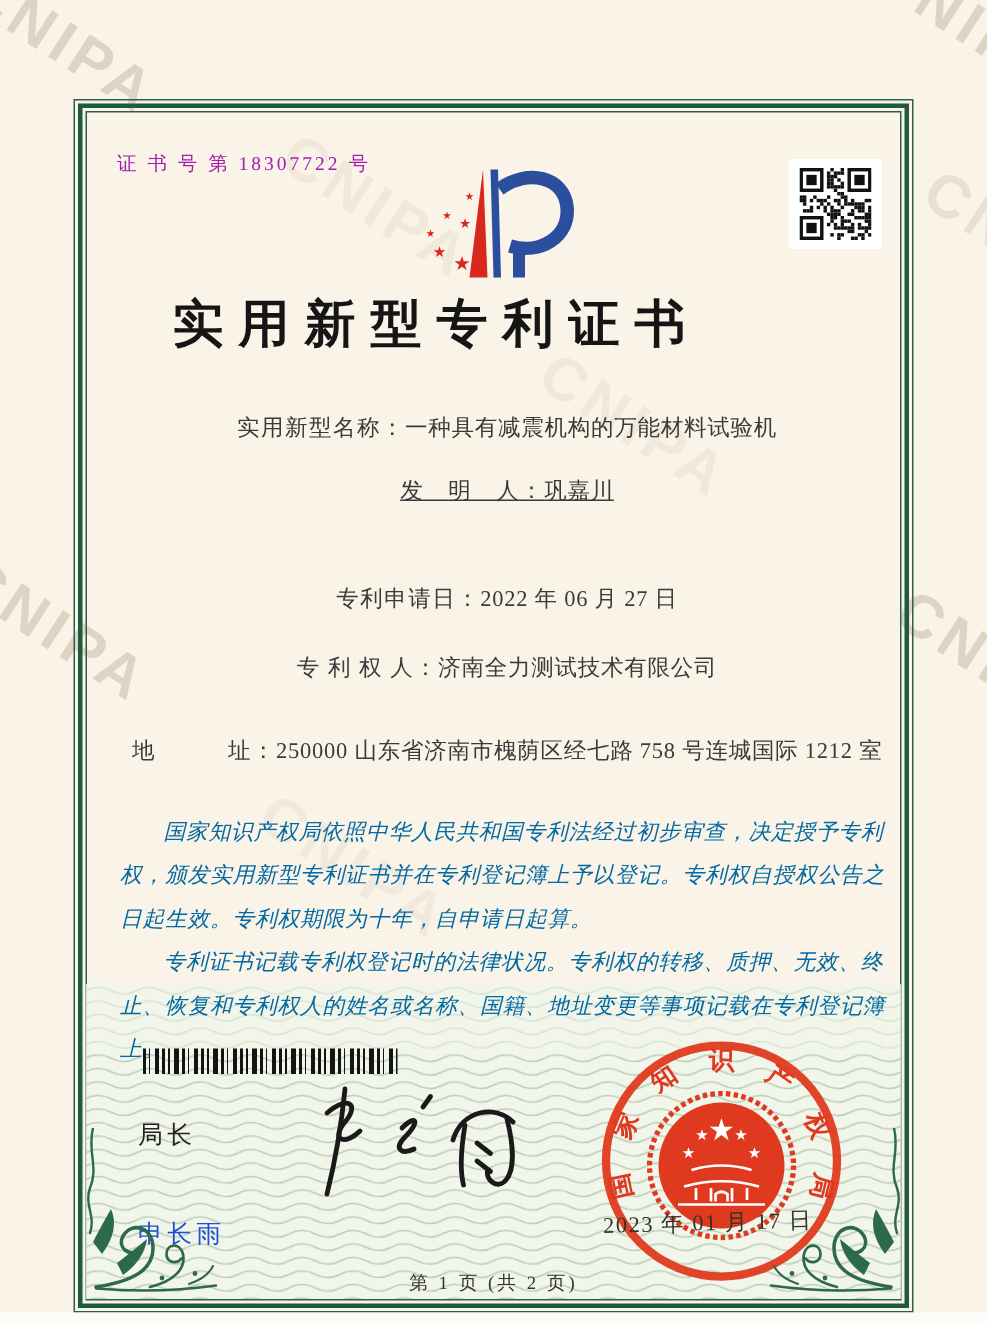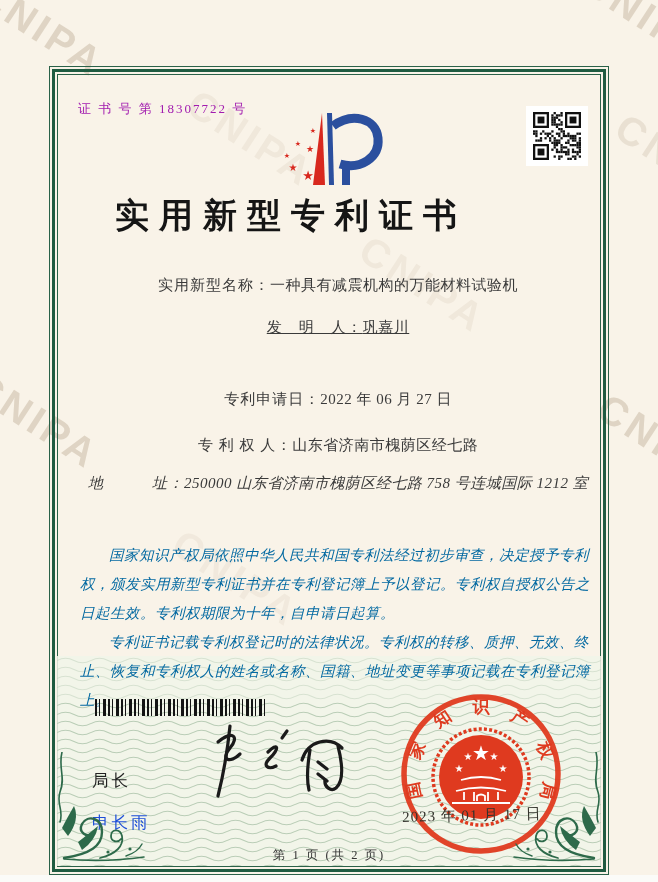--- a/index.html
+++ b/index.html
@@ -42,21 +42,21 @@
   #paras p{
     margin:0; text-indent:2em; font-size:14.5px; line-height:29px;
     font-style:italic; color:#0369a1; letter-spacing:0.5px;
   }
   
   #waves{position:absolute; left:57px; top:656px;}
   #barcode{
     position:absolute; left:95px; top:699px; width:170px; height:17px;
     background:repeating-linear-gradient(90deg,#141414 0 2px,transparent 2px 4px,#141414 4px 5px,transparent 5px 8px,#141414 8px 11px,transparent 11px 13px);
   }
-  #director-title{position:absolute; left:92px; top:746px; font-size:16.5px; letter-spacing:3px; color:#222;margin-top:24px;}
+  #director-title{position:absolute; left:92px; top:746px; font-size:16.5px; letter-spacing:3px; color:#222;}
   #director-name{position:absolute; left:92px; top:812px; font-size:16.5px; letter-spacing:3px; color:#1d4ed8;}
   #signature{position:absolute; left:190px; top:724px;}
   #seal{position:absolute; left:395px; top:688px;}
   #seal-date{
     position:absolute; left:402px; top:806px; width:150px; font-size:15px;
     color:#33332c; letter-spacing:1px; transform:rotate(-1.5deg); white-space:nowrap;
   }
   .ornament{position:absolute;}
   #orn-left{left:54px; top:752px;}
   #orn-right{left:512px; top:752px; transform:scaleX(-1);}
@@ -251,23 +251,23 @@
   <div class="row" style="top:276px;">
     <span class="lab">实用新型名称：</span><span class="val">一种具有减震机构的万能材料试验机</span>
   </div>
   <div class="row" style="top:318px;text-decoration:underline;">
     <span class="lab">发　明　人：</span><span class="val">巩嘉川</span>
   </div>
   <div class="row" style="top:390px;">
     <span class="lab">专利申请日：</span><span class="val">2022 年 06 月 27 日</span>
   </div>
   <div class="row" style="top:436px;">
-    <span class="lab">专 利 权 人：</span><span class="val">山东省济南市槐荫区经七路</span>
-  </div>
-  <div class="row" style="top:474px;font-style:italic;">
+    <span class="lab">专 利 权 人：</span><span class="val">济南全力测试技术有限公司</span>
+  </div>
+  <div class="row" style="top:491px;">
     <span class="lab">地　　　址：</span><span class="val">250000  山东省济南市槐荫区经七路 758 号连城国际 1212 室</span>
   </div>
 
   <div id="paras">
     <p>国家知识产权局依照中华人民共和国专利法经过初步审查，决定授予专利权，颁发实用新型专利证书并在专利登记簿上予以登记。专利权自授权公告之日起生效。专利权期限为十年，自申请日起算。</p>
     <p>专利证书记载专利权登记时的法律状况。专利权的转移、质押、无效、终止、恢复和专利权人的姓名或名称、国籍、地址变更等事项记载在专利登记簿上。</p>
   </div>
 
   <div id="barcode"></div>
 

